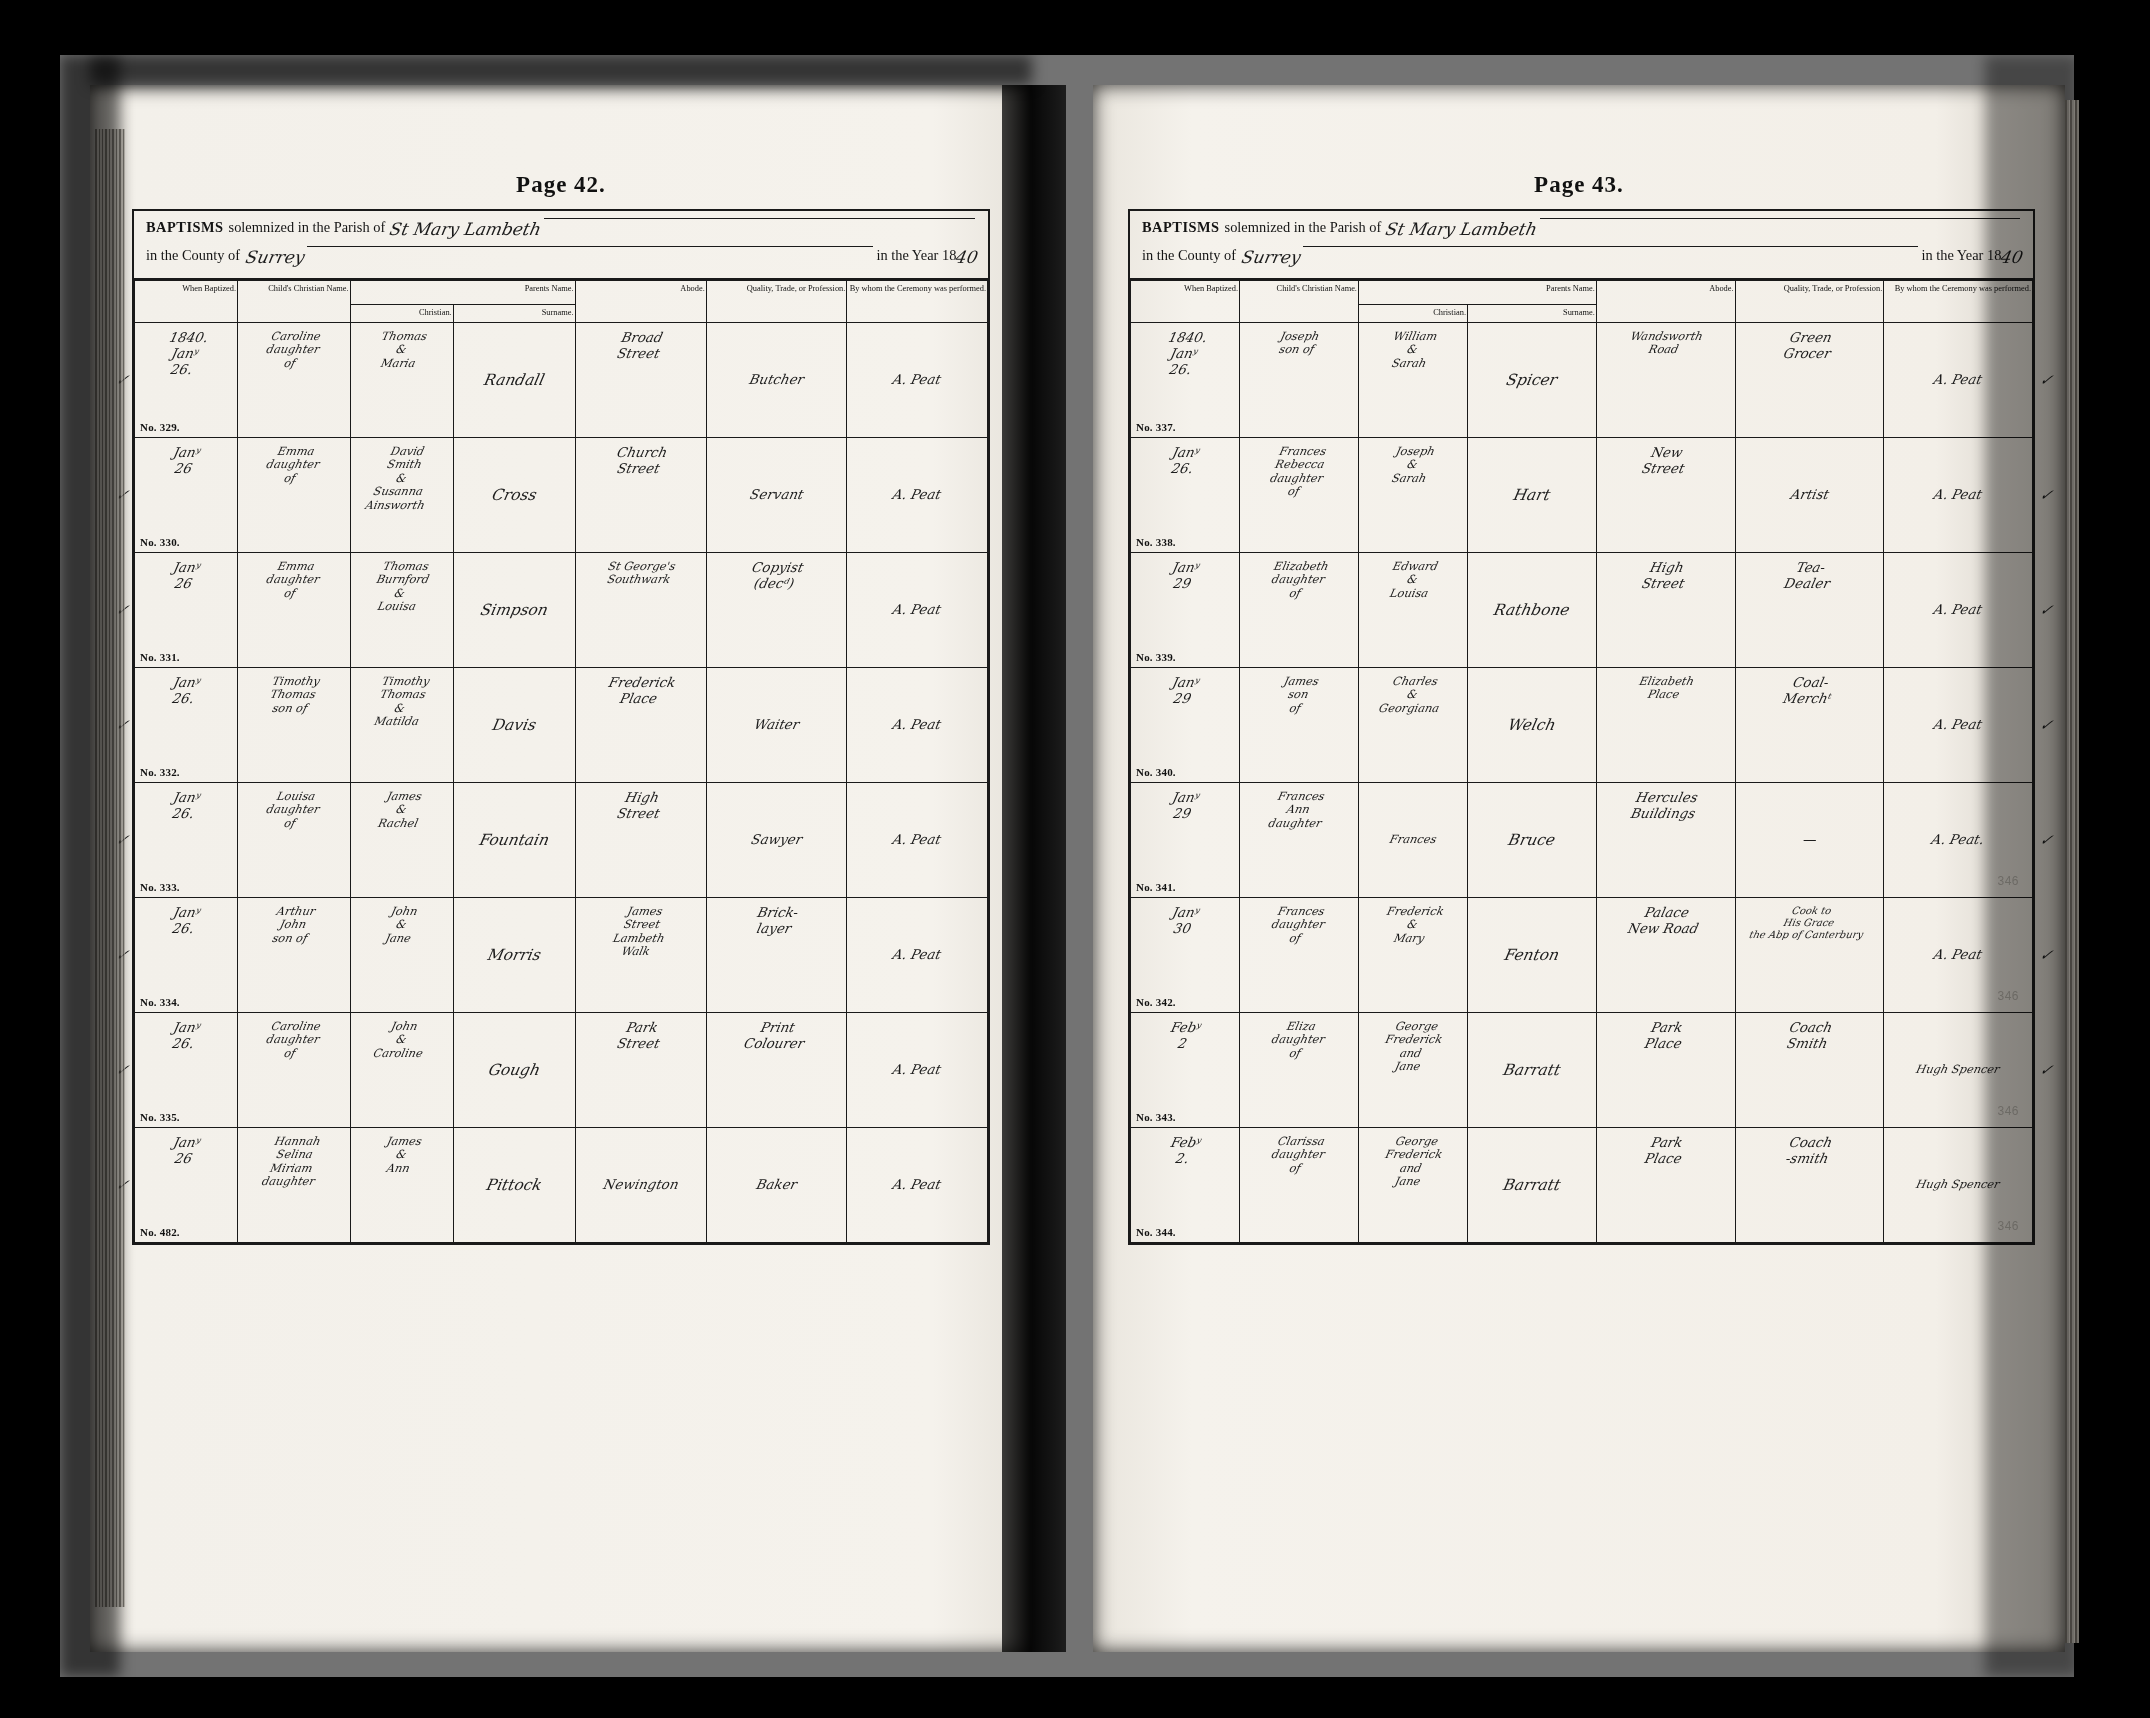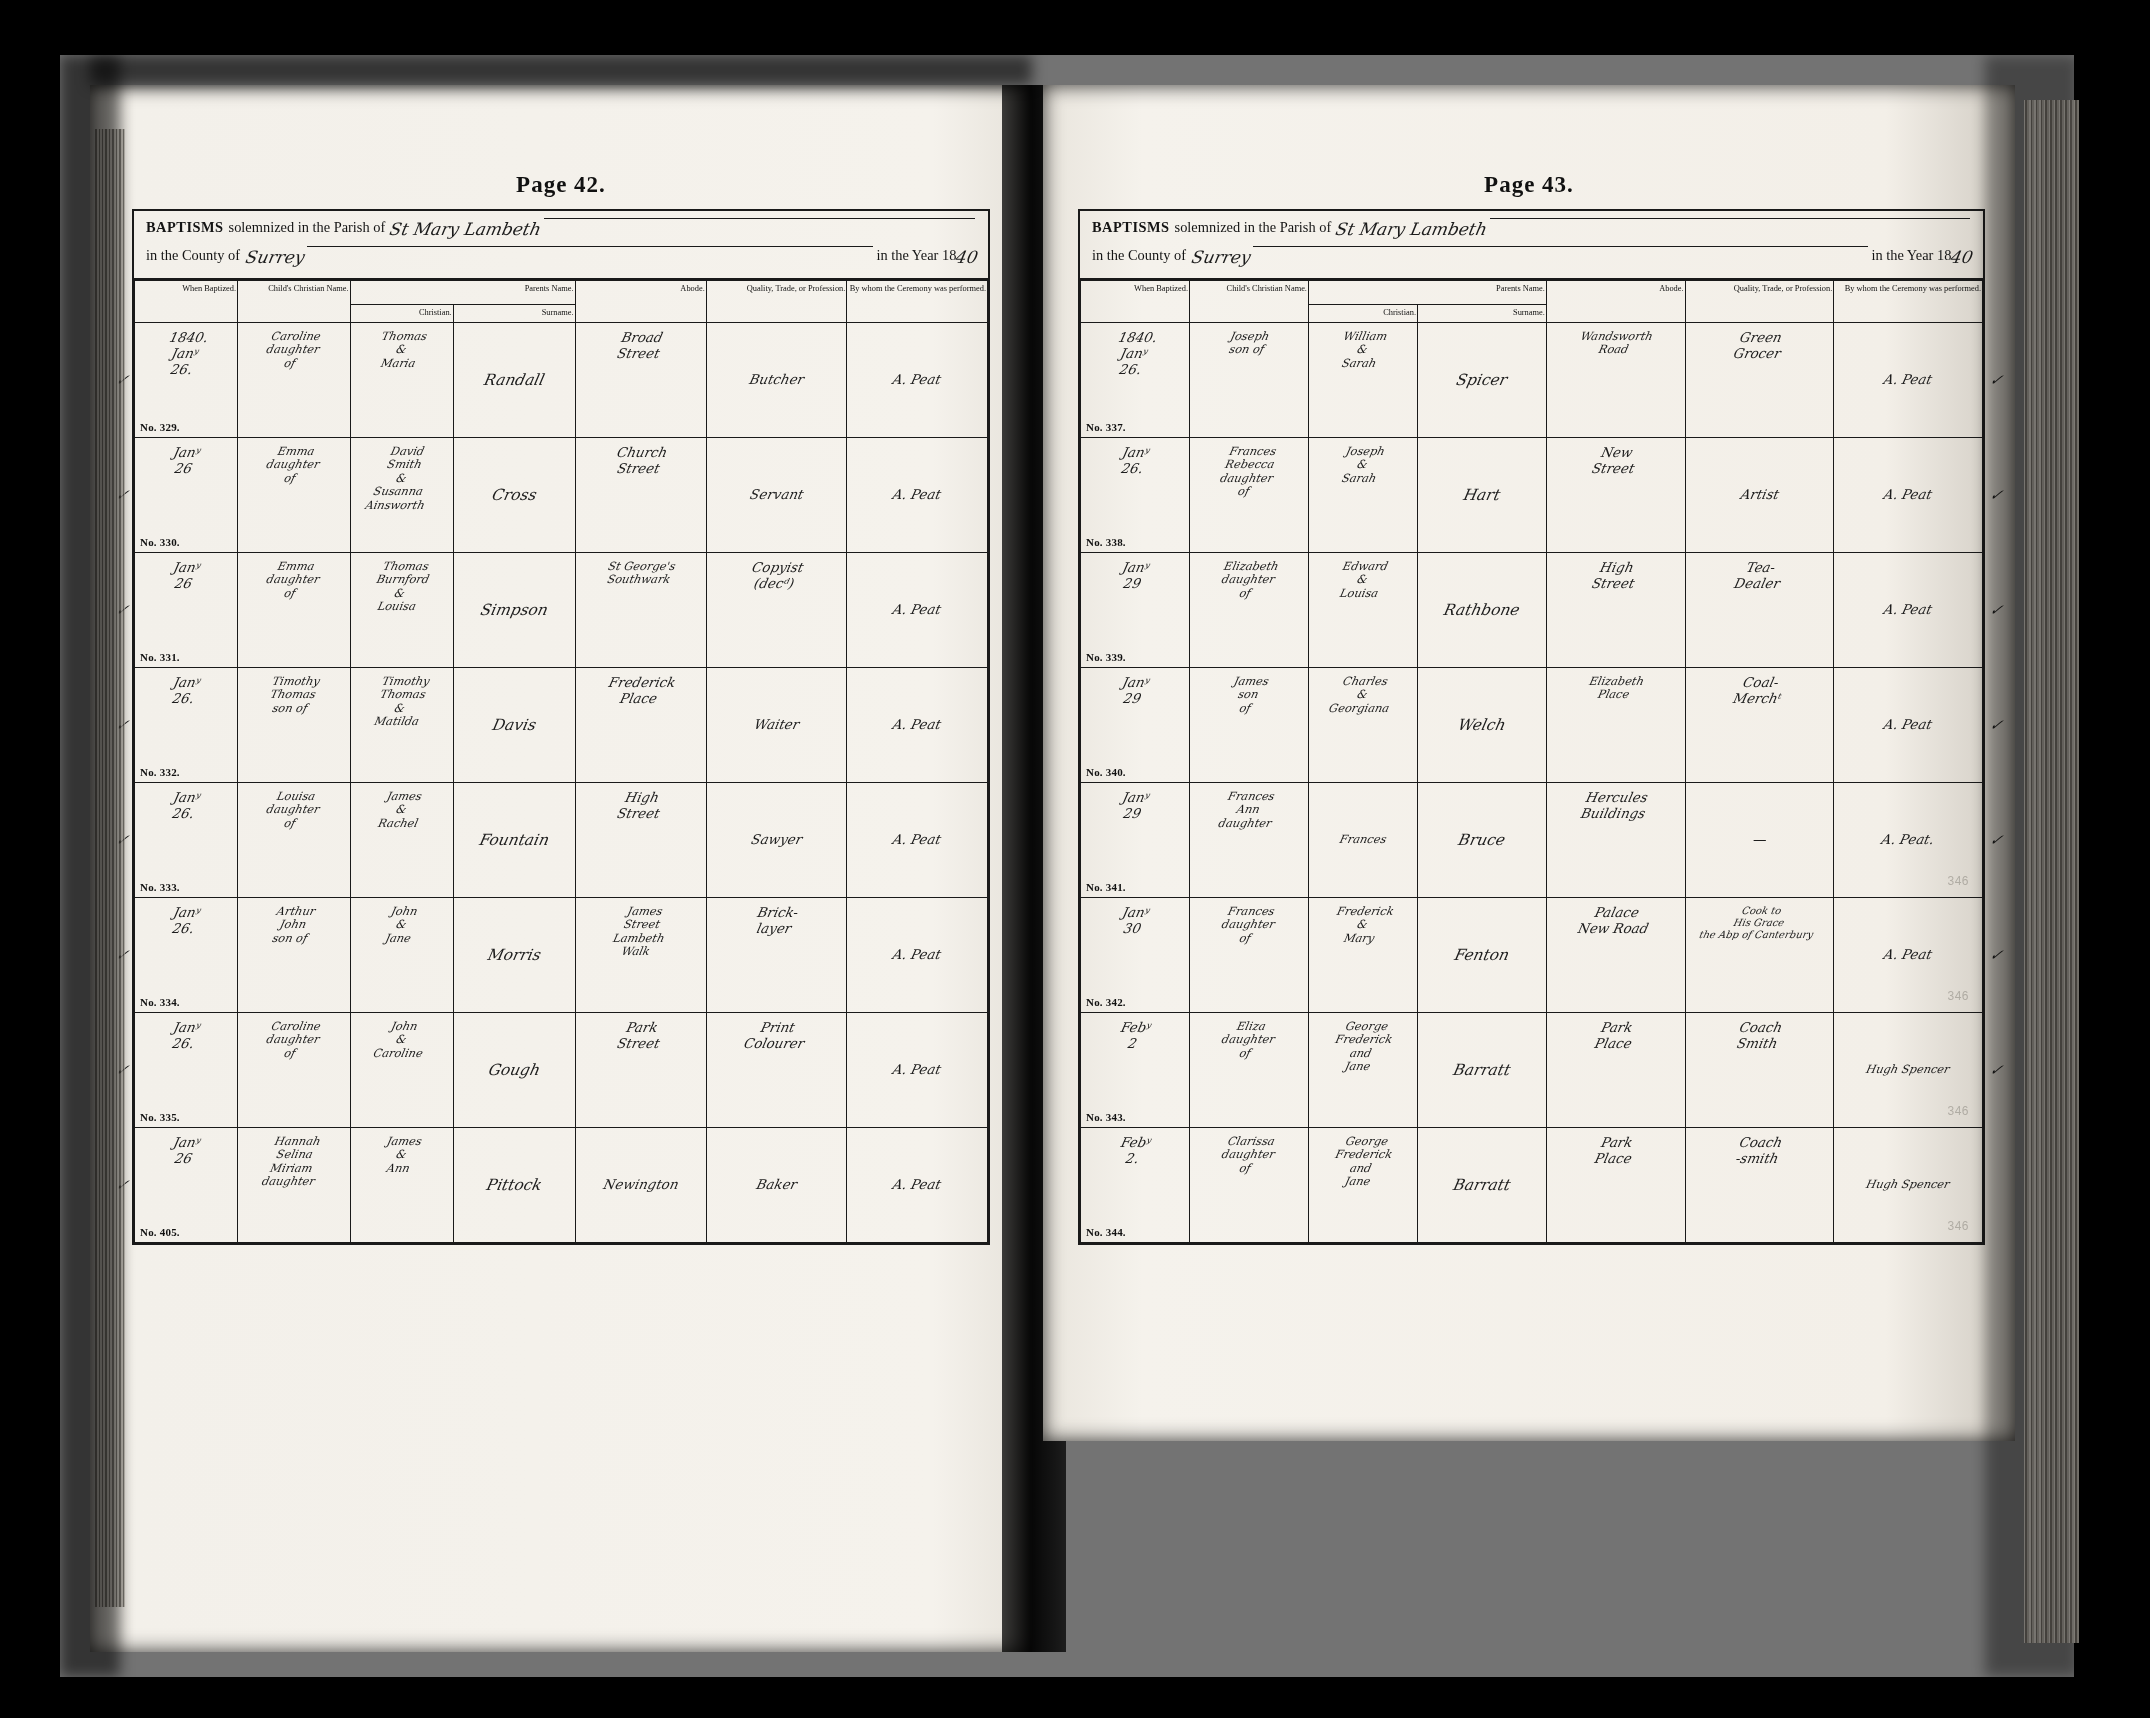--- a/index.html
+++ b/index.html
@@ -36,23 +36,23 @@
     background: #f2efe9;
     box-shadow: 0 0 20px rgba(0,0,0,0.8) inset;
   }
   .page.left {
     left: 30px;
     width: 942px;
     height: 1567px;
     background: linear-gradient(to right, #d8d4cc 0px, #f3f0ea 45px, #f5f2ec 843px, #e6e2da 942px);
   }
   .page.right {
-    left: 983px;
+    left: 1033px;
     width: 972px;
-    height: 1356px;
+    height: 1567px;
     background: linear-gradient(to right, #e9e5dd 0px, #f5f2ec 99px, #f3efe8 843px, #cfcac1 972px);
   }
   
   .gutter {
     position: absolute;
     left: 942px;
     top: 30px;
     width: 64px;
     height: 1567px;
     background: linear-gradient(to right, rgba(0,0,0,0.75), rgba(0,0,0,0.95) 45%, rgba(0,0,0,0.75));
@@ -501,21 +501,21 @@
             <td class="cell">
                   <div class="hwcell mid">A. Peat</div>
                 </td>
           </tr>
 
           <tr>
             <td class="cell">
               <div class="tick left">✓</div>
               <div class="hwcell">Janʸ
 26</div>
-              <div class="entry-no">No. 405.</div>
+              <div class="entry-no">No. 482.</div>
             </td>
             <td class="cell">
                   <div class="hwcell sm">Hannah
 Selina
 Miriam
 daughter</div>
                 </td>
             <td class="cell">
                   <div class="hwcell sm">James
 &amp;

